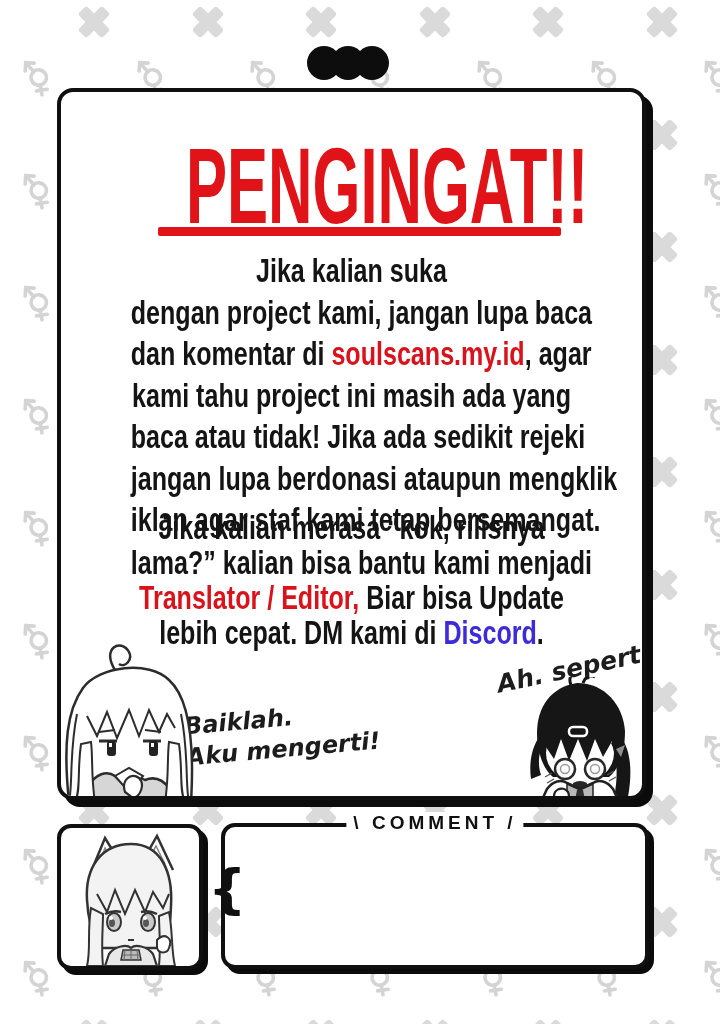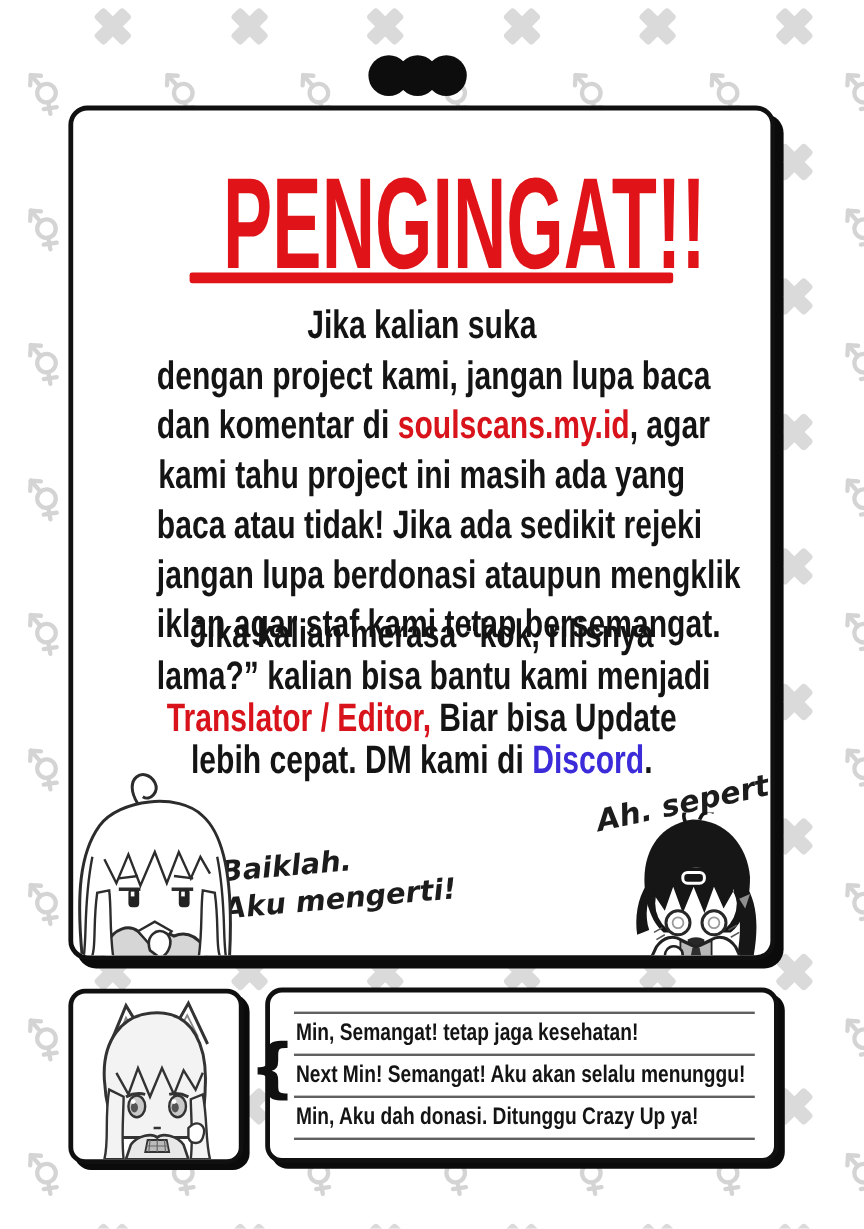--- a/index.html
+++ b/index.html
@@ -874,27 +874,17 @@
       <circle cx="84" cy="90" r="2" fill="#fff"></circle>
       <path d="M67,112 L73,112" stroke="#333" stroke-width="2"></path>
       <path d="M44,138 L48,126 C54,118 66,116 70,120 C74,116 86,118 92,126 L96,138 Z" fill="#e8e8e8" stroke="#333" stroke-width="2.2"></path>
       <path d="M62,122 L78,122 L80,132 L60,132 Z" fill="#bbb" stroke="#333" stroke-width="1.5"></path>
       <path d="M64,122 L63,132 M70,122 L70,132 M76,122 L77,132 M61,127 L79,127" stroke="#666" stroke-width="1"></path>
       <path d="M96,112 C104,104 112,110 108,120 C106,126 98,126 96,120 Z" fill="#fff" stroke="#333" stroke-width="2"></path>
     </svg>
   </div>
 
   <div class="comment-box">
+    <div class="comment-header">\ COMMENT /</div>
     <div class="comment-brace">{</div>
-    <div class="comment-rows">
-      <div class="comment-row">
-          <span>Min, Semangat! tetap jaga kesehatan!</span>
-        </div>
-      <div class="comment-row">
-          <span>Next Min! Semangat! Aku akan selalu menunggu!</span>
-        </div>
-      <div class="comment-row">
-          <span>Min, Aku dah donasi. Ditunggu Crazy Up ya!</span>
-        </div>
-    </div>
   </div>
 
 </div>
 
 </body></html>

